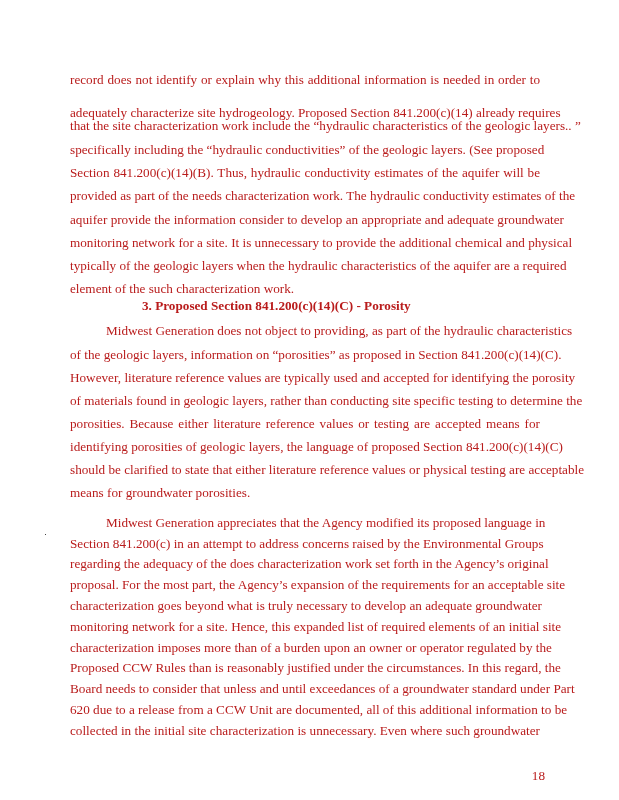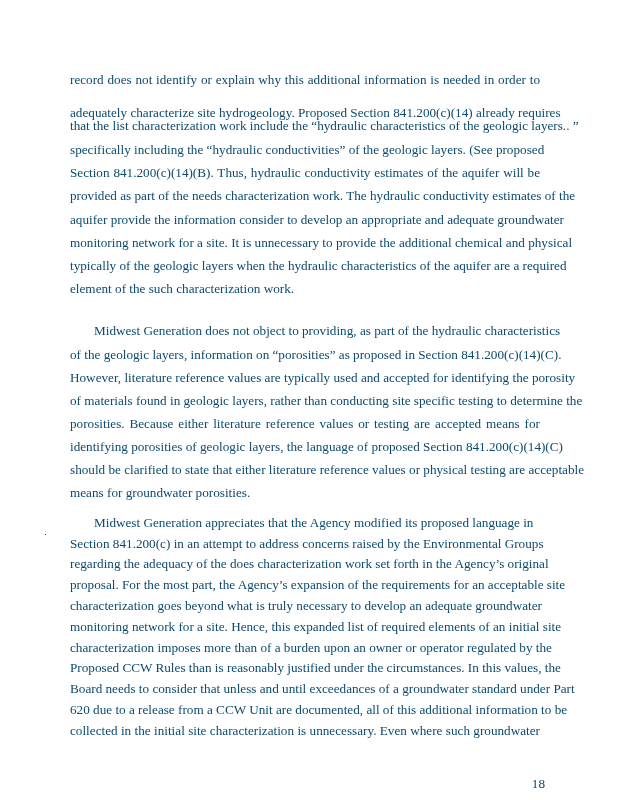--- a/index.html
+++ b/index.html
@@ -1,57 +1,57 @@
 <!DOCTYPE html>
 <html><head>
 <meta charset="utf-8">
 <style>
   html, body { margin: 0; padding: 0; background: #ffffff; }
   body { width: 619px; height: 800px; position: relative; overflow: hidden; }
   .page {
     position: absolute; left: 0; top: 0; width: 619px; height: 800px;
-    background: #ffffff; color: #0c4a6e;
+    background: #ffffff; color: #b91c1c;
     font-family: "Liberation Serif", serif; font-size: 13.2px;
   }
   .line {
     position: absolute; left: 70px; width: 470px;
     height: 18px; line-height: 18px; white-space: nowrap;
     text-align: justify; text-align-last: justify;
   }
   .line.last { text-align-last: left; }
-  .line.indent { left: 94px; width: 434px; font-family: Liberation Serif, serif; }
+  .line.indent { left: 106px; width: 434px; font-family: Liberation Serif, serif; }
   .heading {
     position: absolute; left: 142px; width: 400px; height: 18px; line-height: 18px;
     font-weight: bold; white-space: nowrap;
   }
   .page-number {
     position: absolute; left: 525px; top: 767px; width: 20px; text-align: right;
     line-height: 18px;
-    margin-top: 8px;
   }
   .speck { position: absolute; left: 45px; top: 534px; width: 1px; height: 1px; background: #444; }
 </style>
 </head>
 <body>
 
 <div class="page">
 
   <div>
     <div class="line" style="top:71px">record does not identify or explain why this additional information is needed in order to</div>
     <div class="line" style="top:104px">adequately characterize site hydrogeology.  Proposed Section 841.200(c)(14) already requires</div>
-    <div class="line" style="top:117px">that the list characterization work include the “hydraulic characteristics of the geologic layers.. ”</div>
+    <div class="line" style="top:117px">that the site characterization work include the “hydraulic characteristics of the geologic layers.. ”</div>
     <div class="line" style="top:141px">specifically including the “hydraulic conductivities” of the geologic layers.  (See proposed</div>
     <div class="line" style="top:164px">Section 841.200(c)(14)(B).   Thus, hydraulic conductivity estimates of the aquifer will be</div>
     <div class="line" style="top:187px">provided as part of the needs characterization work.  The hydraulic conductivity estimates of the</div>
     <div class="line" style="top:211px">aquifer provide the information consider to develop an appropriate and adequate groundwater</div>
     <div class="line" style="top:234px">monitoring network for a site.  It is unnecessary to provide the additional chemical and physical</div>
     <div class="line" style="top:257px">typically of the geologic layers when the hydraulic characteristics of the aquifer are a required</div>
     <div class="line last" style="top:280px">element of the such characterization work.</div>
   </div>
 
+  <div class="heading" style="top:297px">3.  Proposed Section 841.200(c)(14)(C) - Porosity</div>
 
   <div>
     <div class="line indent" style="top:322px">Midwest Generation does not object to providing, as part of the hydraulic characteristics</div>
     <div class="line" style="top:346px">of the geologic layers, information on “porosities” as proposed in Section 841.200(c)(14)(C).</div>
     <div class="line" style="top:369px">However, literature reference values are typically used and accepted for identifying the porosity</div>
     <div class="line" style="top:392px">of materials found in geologic layers, rather than conducting site specific testing to determine the</div>
     <div class="line" style="top:415px">porosities.   Because either literature reference values or testing are accepted means for</div>
     <div class="line" style="top:438px">identifying porosities of geologic layers, the language of proposed Section 841.200(c)(14)(C)</div>
     <div class="line" style="top:461px">should be clarified to state that either literature reference values or physical testing are acceptable</div>
     <div class="line last" style="top:484px">means for groundwater porosities.</div>
@@ -60,20 +60,20 @@
   <div class="speck"></div>
 
   <div>
     <div class="line indent" style="top:514px">Midwest Generation appreciates that the Agency modified its proposed language in</div>
     <div class="line" style="top:535px">Section 841.200(c) in an attempt to address concerns raised by the Environmental Groups</div>
     <div class="line" style="top:555px">regarding the adequacy of the does characterization work set forth in the Agency’s original</div>
     <div class="line" style="top:576px">proposal.  For the most part, the Agency’s expansion of the requirements for an acceptable site</div>
     <div class="line" style="top:597px">characterization goes beyond what is truly necessary to develop an adequate groundwater</div>
     <div class="line" style="top:618px">monitoring network for a site.   Hence, this expanded list of required elements of an initial site</div>
     <div class="line" style="top:639px">characterization imposes more than of a burden upon an owner or operator regulated by the</div>
-    <div class="line" style="top:659px">Proposed CCW Rules than is reasonably justified under the circumstances.  In this values, the</div>
+    <div class="line" style="top:659px">Proposed CCW Rules than is reasonably justified under the circumstances.  In this regard, the</div>
     <div class="line" style="top:680px">Board needs to consider that unless and until exceedances of a groundwater standard under Part</div>
     <div class="line" style="top:701px">620 due to a release from a CCW Unit are documented, all of this additional information to be</div>
     <div class="line" style="top:722px">collected in the initial site characterization is unnecessary.   Even where such groundwater</div>
   </div>
 
   <div class="page-number">18</div>
 </div>
 
 </body></html>

